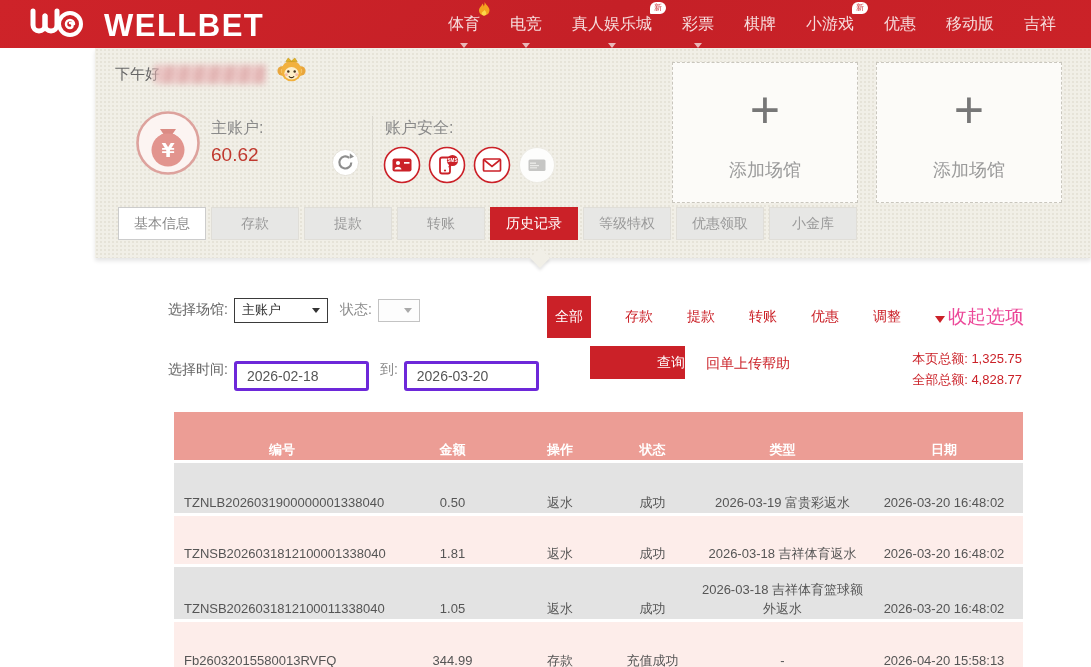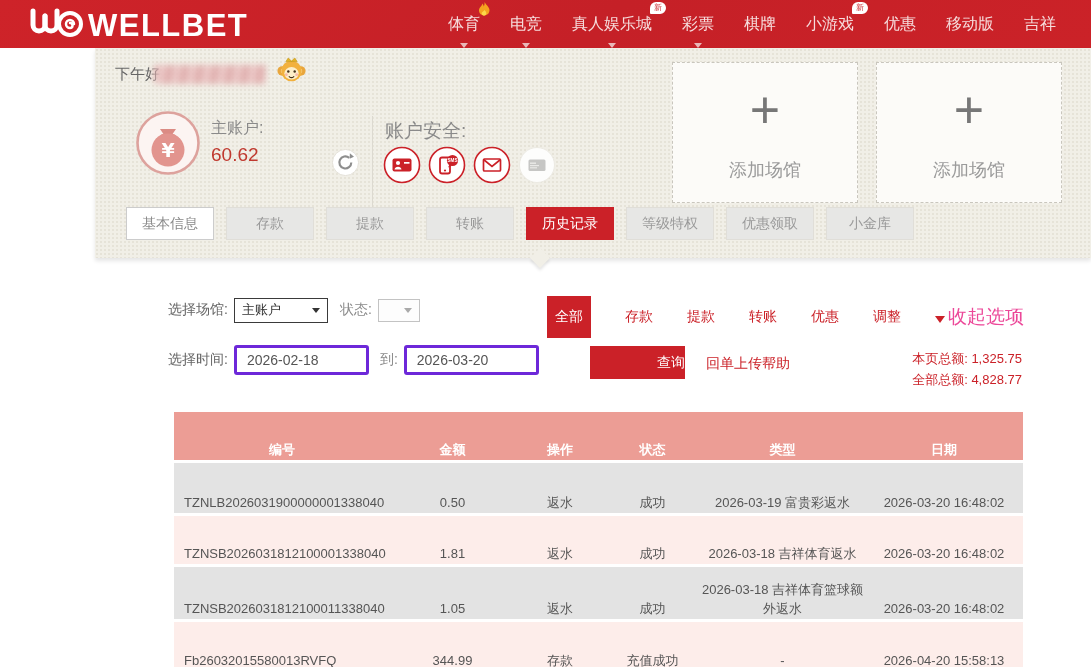--- a/index.html
+++ b/index.html
@@ -4,21 +4,21 @@
 <style>
   * { margin:0; padding:0; box-sizing:border-box; }
   html,body { width:1091px; height:667px; overflow:hidden; background:#fff;
     font-family:"Liberation Sans","DejaVu Sans",sans-serif; }
   .page { position:relative; width:1091px; height:667px; }
 
   
   .navbar { position:absolute; left:0; top:0; width:1091px; height:48px;
     background:linear-gradient(135deg,#ce2329 0%,#c52027 55%,#cb2228 100%); }
   .logo { position:absolute; left:28px; top:6px; display:flex; align-items:center; cursor:pointer; }
-  .logo-text { color:#fff; font-size:31px; font-weight:bold; letter-spacing:1.5px; margin-left:4px; }
+  .logo-text { color:#fff; font-size:31px; font-weight:bold; letter-spacing:1.5px; margin-left:20px; }
   .nav-items { position:absolute; left:448px; top:0; height:48px; display:flex; align-items:center; gap:30px; }
   .nav-item { position:relative; color:#f6dcdc; font-size:16px; cursor:pointer; white-space:nowrap; }
   .nav-caret { position:absolute; left:50%; transform:translateX(-50%); bottom:-13px;
     width:0; height:0; border-left:4px solid transparent; border-right:4px solid transparent;
     border-top:5px solid #e9b7b8; }
   .nav-badge { position:absolute; top:-12px; right:-14px; background:#fff; color:#cb2128;
     font-size:8px; line-height:12px; padding:0 4px; border-radius:6px 6px 6px 1px; }
   .nav-fire { position:absolute; top:-12px; right:-11px; }
 
   
@@ -32,32 +32,32 @@
   .name-blur { width:112px; height:19px; margin-left:-6px; border-radius:2px;
     background:repeating-linear-gradient(100deg,#dca4a4 0 5px,#efc9c9 5px 10px,#e4b2b2 10px 15px);
     filter:blur(3px); opacity:.85; }
   .monkey { margin-left:10px; margin-top:-4px; }
 
   .money-icon { position:absolute; left:40px; top:62px; }
   .balance-label { position:absolute; left:116px; top:70px; font-size:16px; color:#8a8a8a; }
   .balance-value { position:absolute; left:116px; top:96px; font-size:19px; color:#c0392f; }
   .refresh-btn { position:absolute; left:236px; top:100px; cursor:pointer; }
   .vdivider { position:absolute; left:277px; top:68px; width:1px; height:110px; background:#dcd9d0; }
-  .security-label { position:absolute; left:290px; top:70px; font-size:19px; color:#8a8a8a; }
+  .security-label { position:absolute; left:290px; top:70px; font-size:16px; color:#8a8a8a; }
   .sec-icons { position:absolute; left:288px; top:98px; display:flex; gap:7px; }
   .sec-icons > span { cursor:pointer; display:block; }
 
   .add-box { position:absolute; top:14px; width:186px; height:141px; background:#fcfbf8;
     border:1px dashed #c9c6bd; display:flex; flex-direction:column; align-items:center;
     justify-content:center; cursor:pointer; }
   .add-box.b1 { left:577px; } .add-box.b2 { left:781px; }
   .add-plus { font-size:52px; font-weight:200; color:#777; line-height:52px; }
   .add-label { font-size:18px; color:#9b9b9b; margin-top:22px; }
 
-  .tabs { position:absolute; left:23px; top:159px; display:flex; gap:12px;margin-left:8px; }
+  .tabs { position:absolute; left:23px; top:159px; display:flex; gap:5px; }
   .tab { width:88px; height:33px; display:flex; align-items:center; justify-content:center;
     font-size:14px; color:#999; background:#e7e7e5; border:1px solid #e0ded8; cursor:pointer; }
   .tab.first { background:#fff; border:1px solid #ccc; color:#888; }
   .tab.active { background:#cb2128; border-color:#cb2128; color:#fff; }
 
   .diamond { position:absolute; left:533px; top:251px; width:14px; height:14px;
     background:#f1efe7; transform:rotate(45deg);
     box-shadow:2px 2px 3px rgba(0,0,0,0.10); }
 
   
@@ -72,21 +72,21 @@
   .sel-status .car { border-top-color:#aaa; }
   .status-label { margin-left:12px; color:#8a8a8a; }
 
   .type-tabs { position:absolute; left:547px; top:296px; display:flex; align-items:center; gap:34px; }
   .type-tab { font-size:14px; color:#cb2128; cursor:pointer; white-space:nowrap; }
   .type-tab.active { background:#cb2128; color:#fff; padding:12px 8px; }
   .collapse-link { font-size:19px; color:#ec4899; cursor:pointer;text-align:center; }
   .collapse-link .tri { display:inline-block; width:0; height:0; border-left:5px solid transparent;
     border-right:5px solid transparent; border-top:7px solid #cb2128; margin-right:3px; }
 
-  .frow2 { position:absolute; left:168px; top:344px; height:32px; display:flex; align-items:center; }
+  .frow2 { position:absolute; left:168px; top:361px; height:32px; display:flex; }
   .date-input { width:135px; height:30px; border:3px solid #6d28d9; border-radius:3px;
     padding-left:10px; font-size:14px; color:#555; margin-left:6px;
     font-family:"Liberation Sans",sans-serif; background:#fff; }
   .to-label { margin-left:11px; color:#8a8a8a; }
   .query-btn { position:absolute; left:590px; top:346px; width:95px; height:33px;
     background:#cb2128; color:#fff; font-size:14px; border:none; cursor:pointer;
     font-family:"Liberation Sans",sans-serif;text-align:right; }
   .receipt-link { position:absolute; left:706px; top:355px; font-size:14px; color:#cb2128; cursor:pointer; }
   .totals { position:absolute; right:69px; top:348px; text-align:right; font-size:13px;
     color:#cb2128; line-height:21px; }

